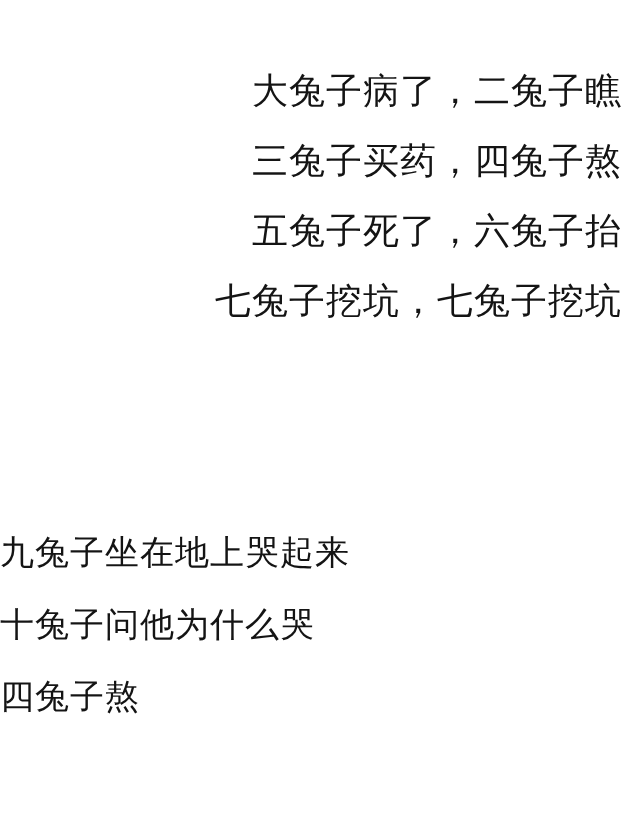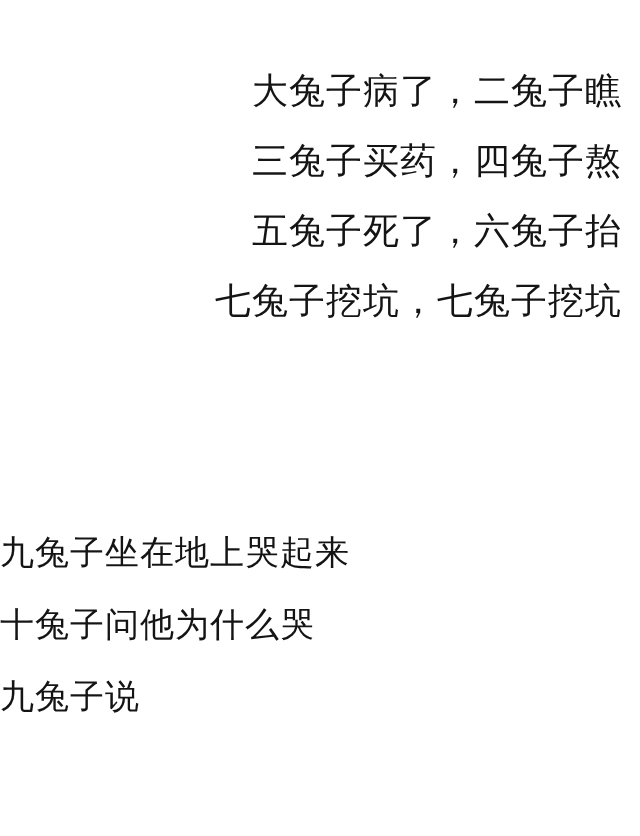--- a/index.html
+++ b/index.html
@@ -63,16 +63,16 @@
   <div class="verse-top">
     <div class="line">大兔子病了，二兔子瞧</div>
     <div class="line">三兔子买药，四兔子熬</div>
     <div class="line">五兔子死了，六兔子抬</div>
     <div class="line">七兔子挖坑，七兔子挖坑</div>
   </div>
 
   <div class="verse-bottom">
     <div class="line">九兔子坐在地上哭起来</div>
     <div class="line">十兔子问他为什么哭</div>
-    <div class="line">九兔子说</div>
+    <div class="line">四兔子熬</div>
   </div>
 
 </div>
 
 </body></html>

